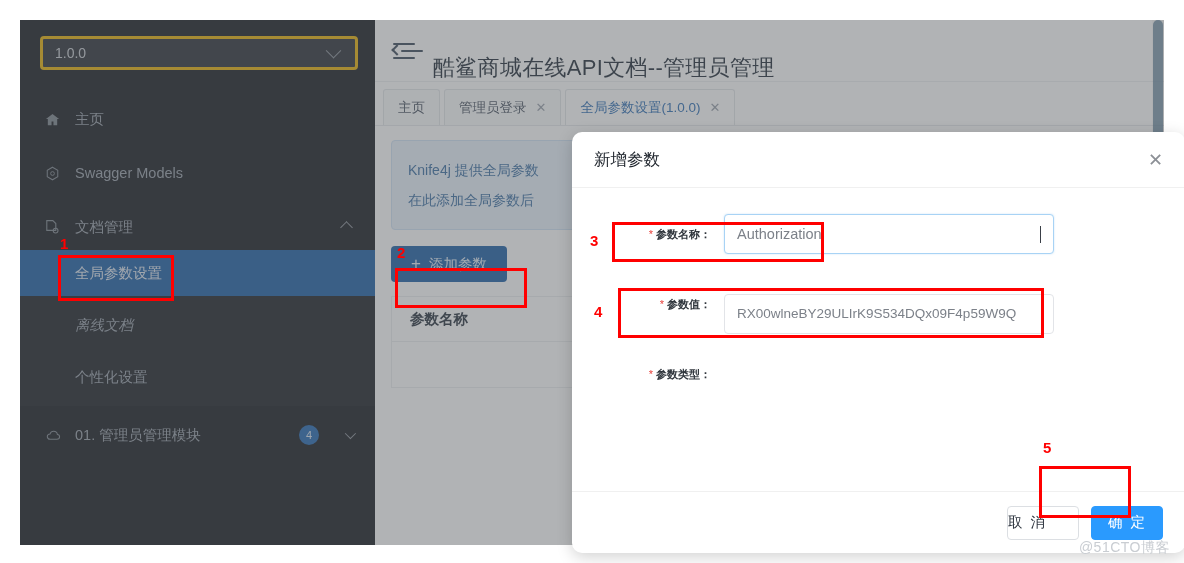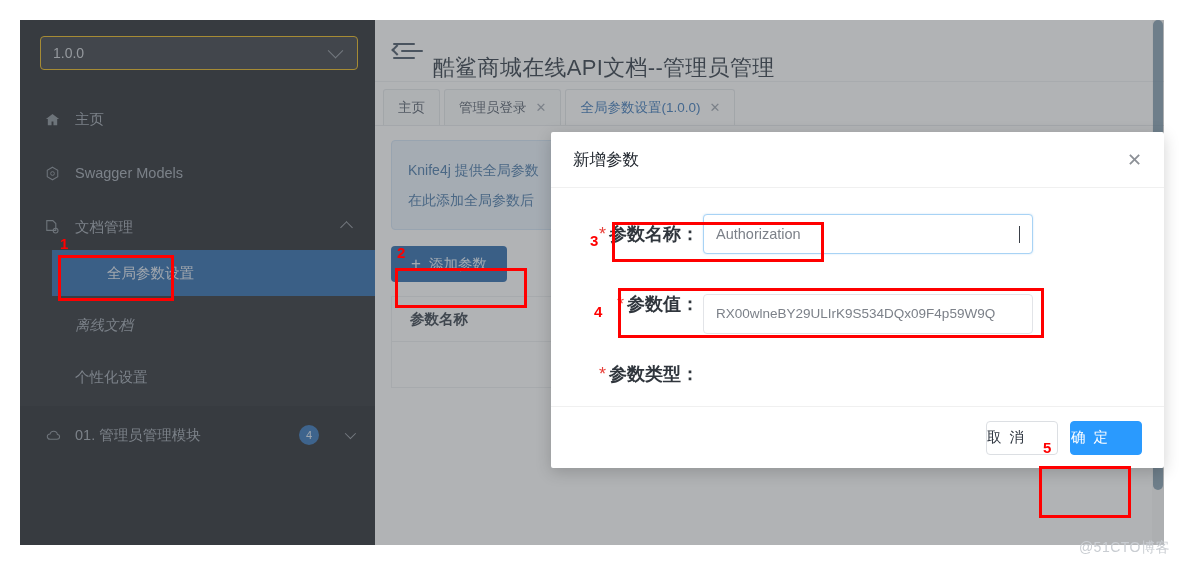--- a/index.html
+++ b/index.html
@@ -30,21 +30,21 @@
     position: absolute;
     left: 0; top: 0;
     width: 355px; height: 525px;
     background: #16191f;
   }
   .version-select {
     position: absolute;
     left: 20px; top: 16px;
     width: 318px; height: 34px;
     background: #2b2f36;
-    border: 1px solid #eab308;
+    border: 3px solid #eab308;
     border-radius: 4px;
     display: flex; align-items: center;
     padding: 4px 12px;
     color: #c8ccd2;
     font-size: 14px;
   }
   .version-select .vs-label { flex: 1; }
   .chev-down {
     width: 11px; height: 11px;
     border-right: 1.6px solid #8a9099;
@@ -87,21 +87,20 @@
     display: flex; align-items: center;
     padding-left: 55px;
     color: #98a0aa;
     font-size: 14.5px;
     cursor: pointer;
     background: #1b1f26;
   }
   .nav-sub.active {
     background: #1b5ea6;
     color: #dfe7f0;
-    margin-left: 32px;
   }
   .nav-group-bg {
     position: absolute; left: 0; width: 355px;
     background: #1b1f26;
   }
   .badge-count {
     width: 20px; height: 20px; border-radius: 50%;
     background: #2468b2; color: #dbe6f2;
     font-size: 11px; display: flex; align-items: center; justify-content: center;
     margin-right: 10px;
@@ -222,24 +221,24 @@
     position: absolute;
     left: 20px; top: 20px;
     width: 1144px; height: 525px;
     background: rgba(92,96,100,0.48);
     z-index: 40;
   }
 
   
   .modal {
     position: absolute;
-    left: 551px; top: 132px;
-    width: 613px; height: 336px;
-    background: #ffffff;
-    border-radius: 2px;
+    left: 572px; top: 132px;
+    width: 613px; height: 421px;
+    background: #ffffff;
+    border-radius: 10px;
     box-shadow: 0 4px 16px rgba(0,0,0,.18);
     z-index: 60;
     overflow: hidden;
   }
   .modal-head {
     height: 56px;
     display: flex; align-items: center;
     padding: 0 22px;
     border-bottom: 1px solid #f0f0f0;
   }
@@ -256,22 +255,22 @@
   }
   .form-row {
     display: flex; align-items: center;
     height: 40px;
     margin-bottom: 30px;
     position: relative;
   }
   .form-label {
     width: 152px;
     text-align: right;
-    padding-right: 4px;
-    font-size: 18px;
+    padding-right: 13px;
+    font-size: 11px;
     color: #30363d;
     font-weight: bold;
     white-space: nowrap;
   }
   .req-star { color: #e8403a; margin-right: 3px; font-weight: normal; }
   .form-ctrl {
     width: 330px; height: 40px;
     border: 1px solid #e2e4e8;
     border-radius: 4px;
     display: flex; align-items: center;
@@ -305,21 +304,21 @@
   }
   .btn {
     height: 34px; min-width: 72px;
     display: flex; align-items: center; 
     border-radius: 4px;
     font-size: 14.5px;
     cursor: pointer;
     letter-spacing: 2px;
   }
   .btn-default { background: #fff; border: 1px solid #dcdfe3; color: #2f3640; }
-  .btn-primary { background: #2a9afe; border: 1px solid #2a9afe; color: #ffffff; }
+  .btn-primary { background: #2a9afe; border: 1px solid #2a9afe; color: #ffffff; padding-left: 16px; }
 
   
   .anno-box {
     position: absolute;
     border: 3px solid #ff0000;
     z-index: 80;
     pointer-events: none;
   }
   .anno-num {
     position: absolute;

